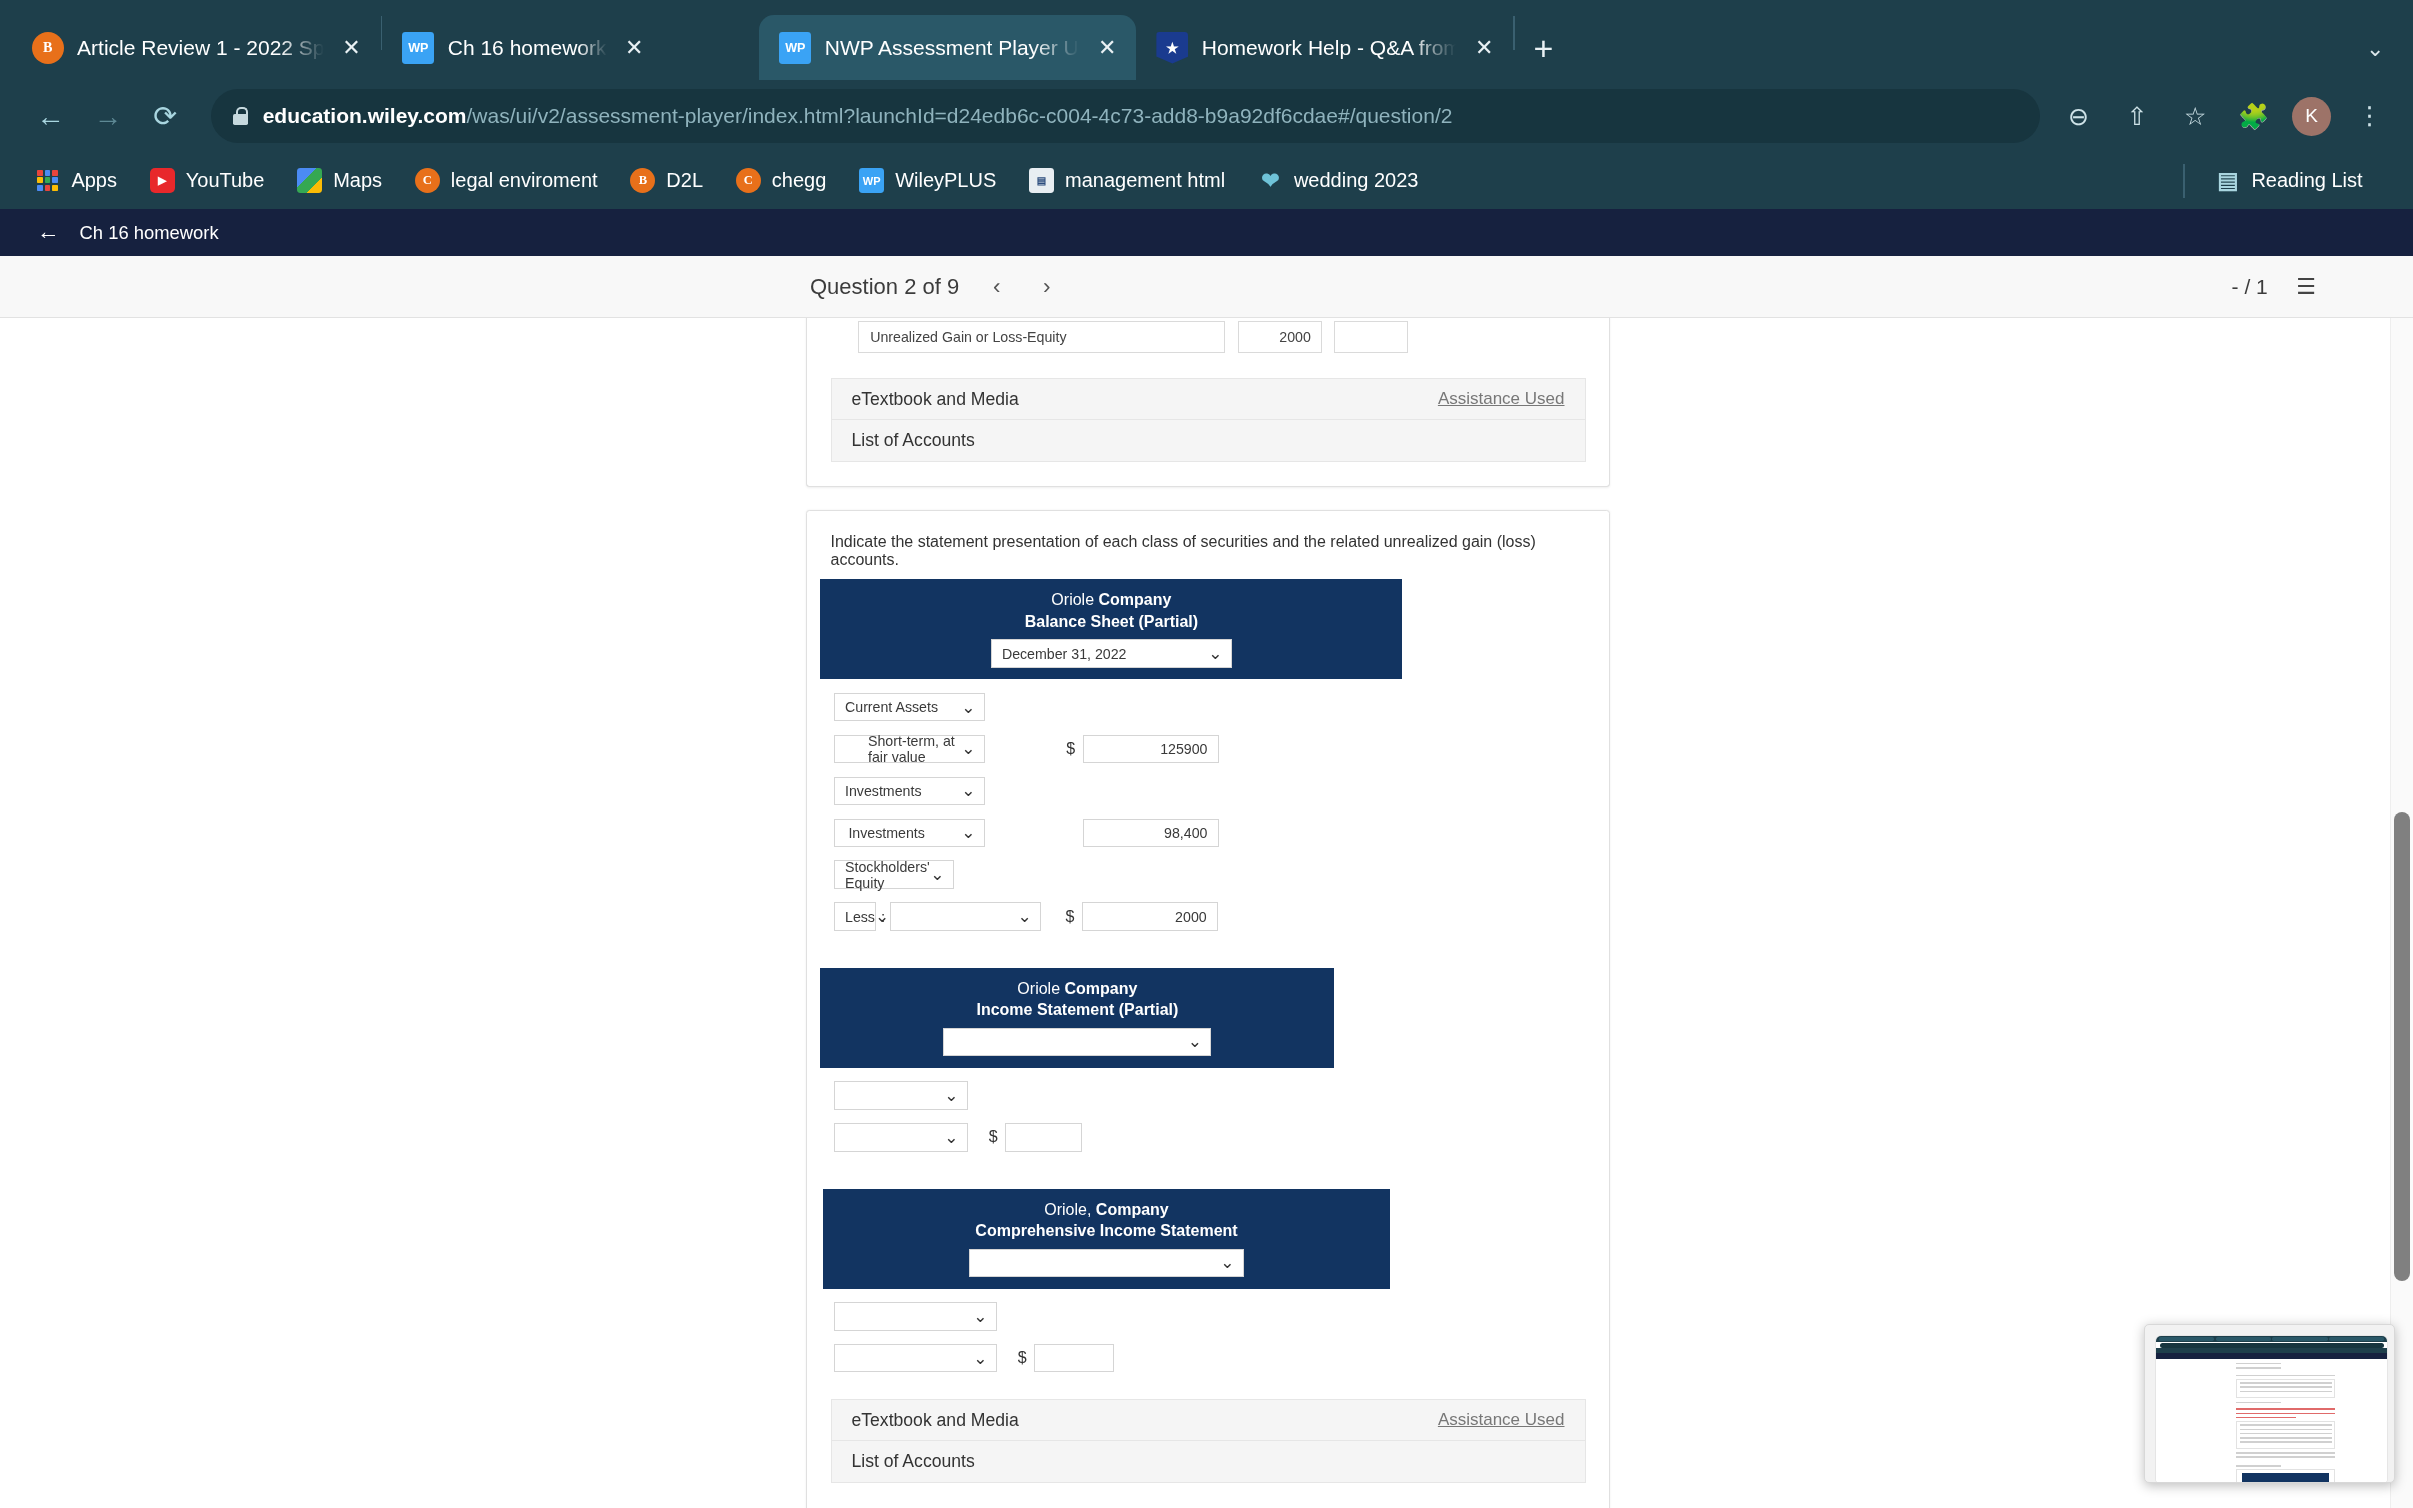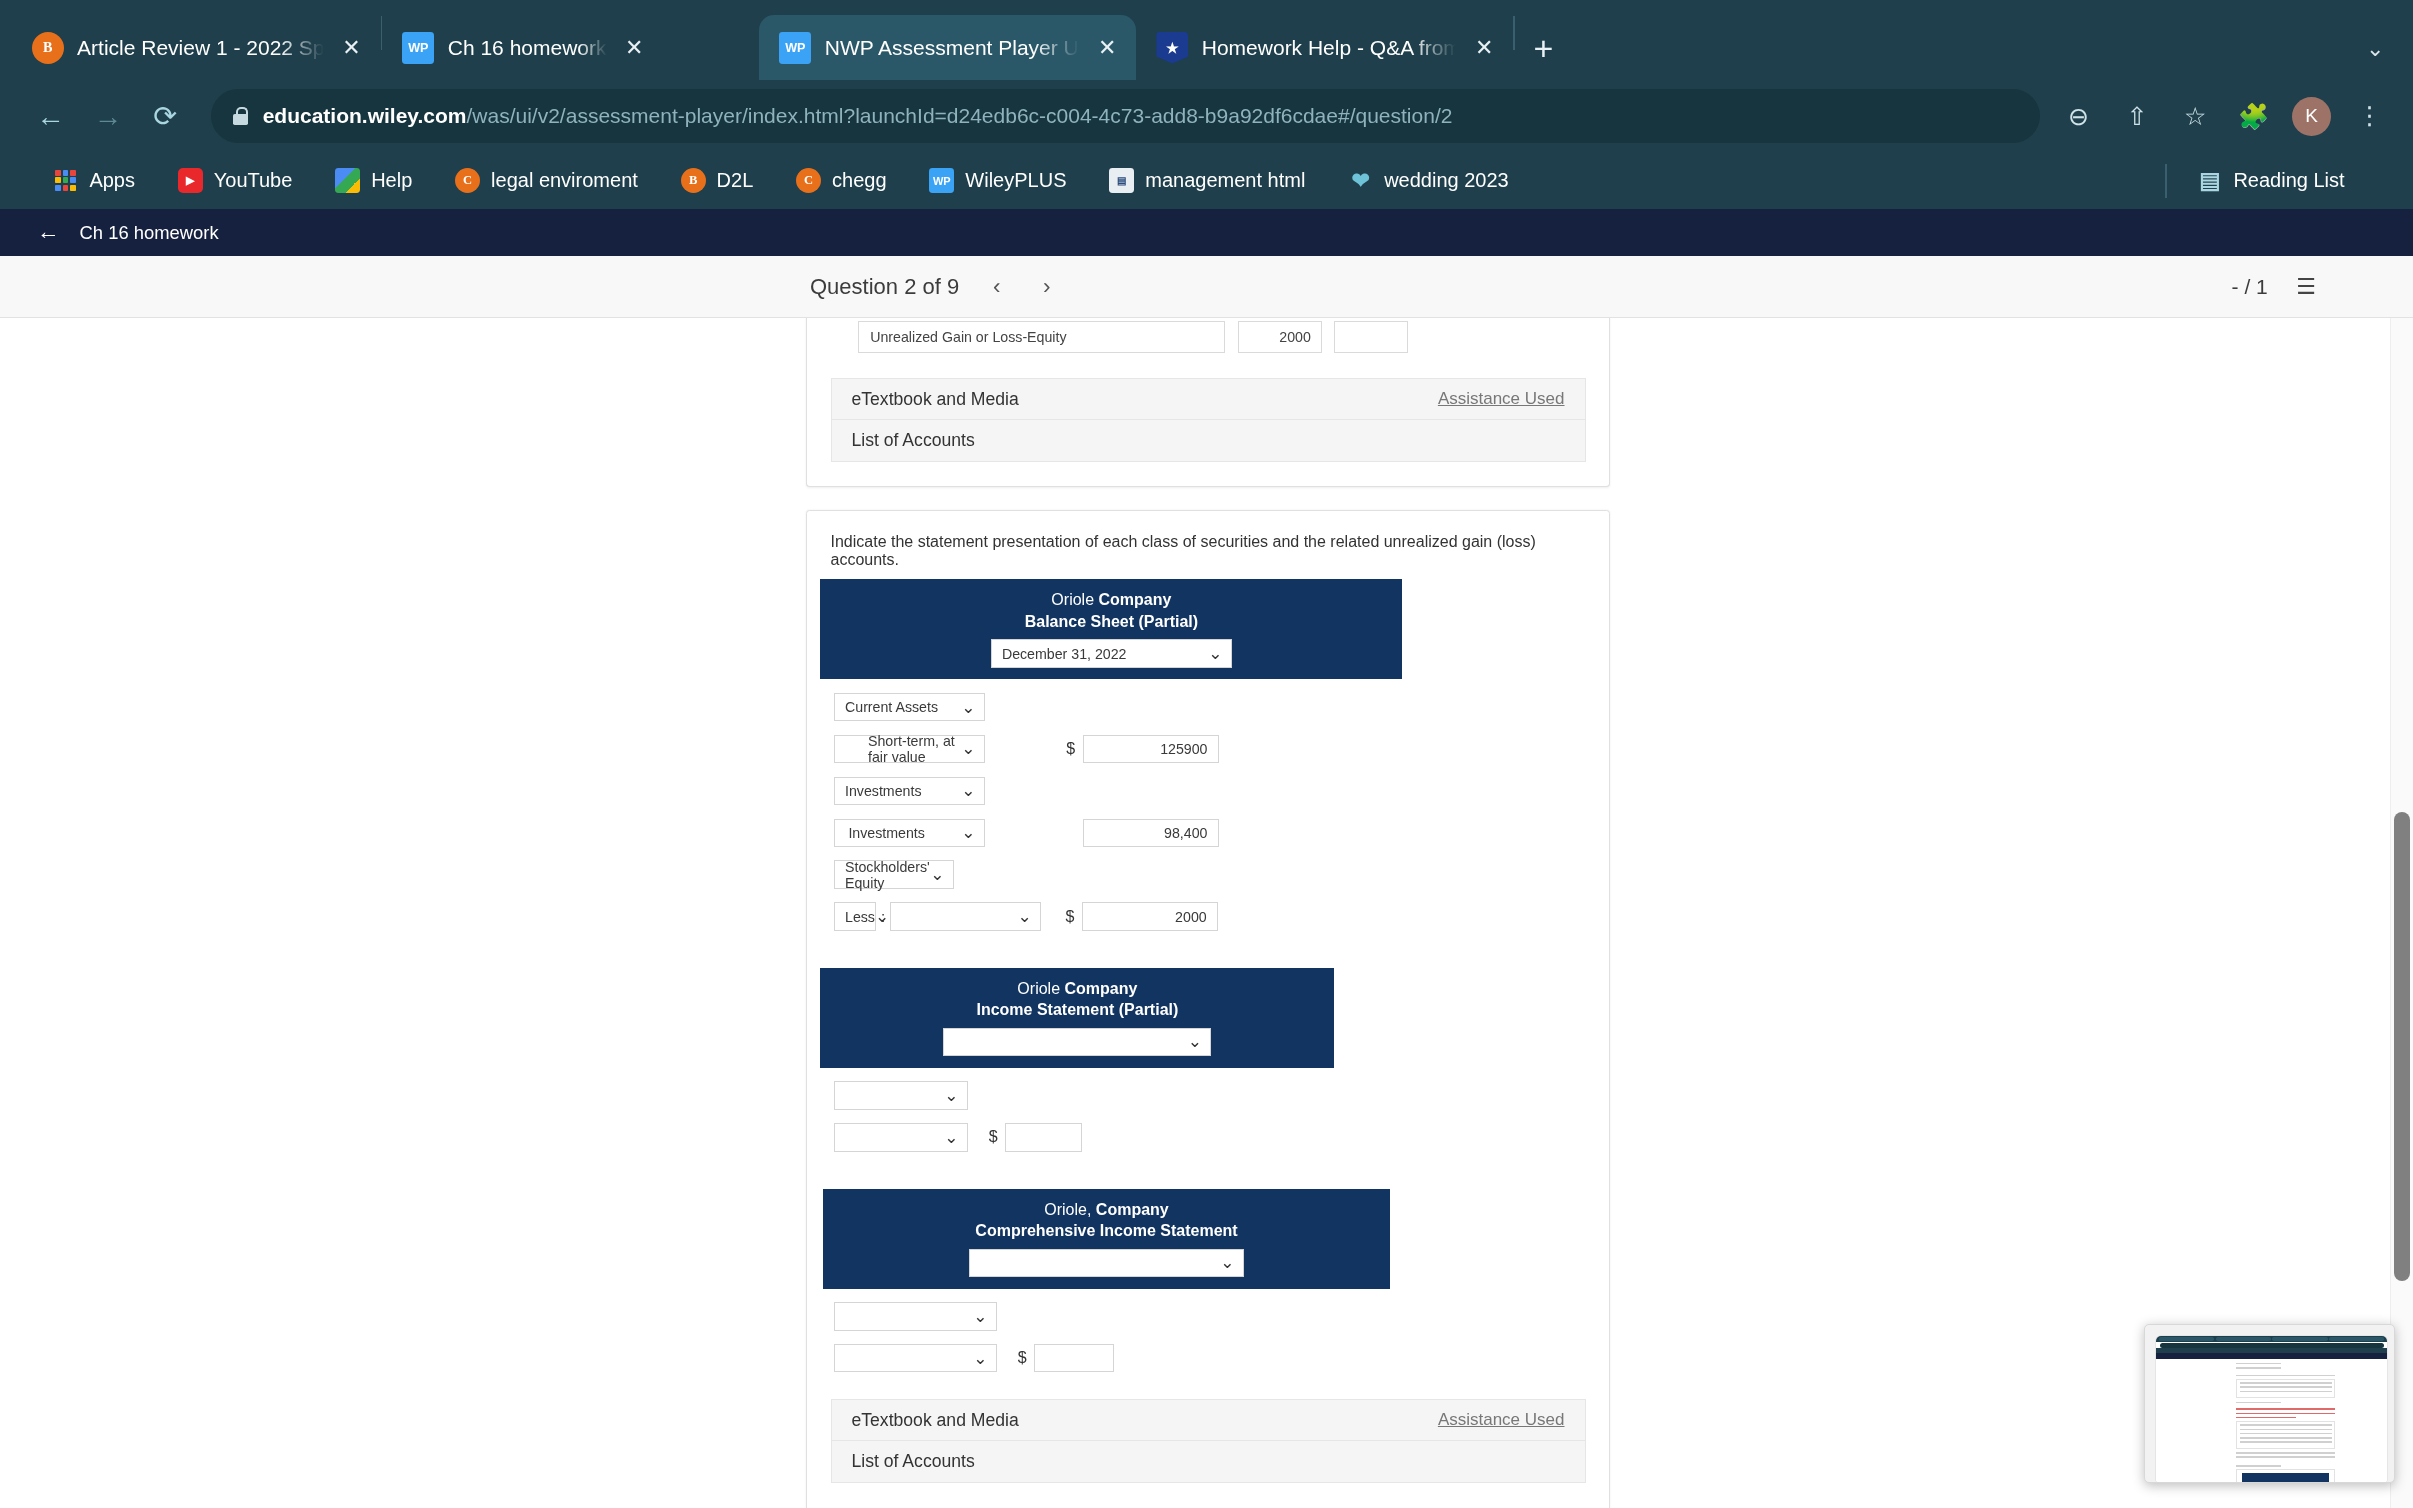--- a/index.html
+++ b/index.html
@@ -88,21 +88,21 @@
             color:#cfe3e8; font-size: 25px; }
   .ext-ico { color:#7fd3e8; font-size: 25px; }
   .avatar {
     width: 39px; height: 39px; border-radius: 50%; background: #9d7368;
     color: #fff; font-size: 19px; display:flex; align-items:center; justify-content:center;
   }
   .kebab { color:#cfe3e8; font-size: 25px; letter-spacing: 0; line-height: .7; }
 
   .bookmarks {
     height: 57px; background: #1e3f4b; display: flex; align-items: center;
-    padding: 0 40px; gap: 16px;
+    padding: 0 22px; gap: 6px;
   }
   .bm {
     display: flex; align-items: center; gap: 11px; padding: 0 13.4px; height: 44px;
     color: #ffffff; font-size: 20px; white-space: nowrap;
   }
   .bm-ico { width: 25px; height: 25px; flex:none; display:flex; align-items:center;
             justify-content:center; font-size:12.6px; color:#fff; font-weight:bold; border-radius:3.4px; }
   .bi-apps { background:transparent; position:relative; }
   .bi-apps i { position:absolute; width:5.9px; height:5.9px; border-radius:0.8px; }
   .bi-yt { background:#e8282b; border-radius:5px; font-size:11px; }
@@ -293,21 +293,21 @@
           <i style="left:17px;top:17px;background:#fbbc05;"></i>
       </span>
       <span>Apps</span>
     </div>
     <div class="bm">
       <span class="bm-ico bi-yt">▶</span>
       <span>YouTube</span>
     </div>
     <div class="bm">
       <span class="bm-ico bi-maps"></span>
-      <span>Help</span>
+      <span>Maps</span>
     </div>
     <div class="bm">
       <span class="bm-ico bi-c">C</span>
       <span>legal enviroment</span>
     </div>
     <div class="bm">
       <span class="bm-ico bi-b">B</span>
       <span>D2L</span>
     </div>
     <div class="bm">

